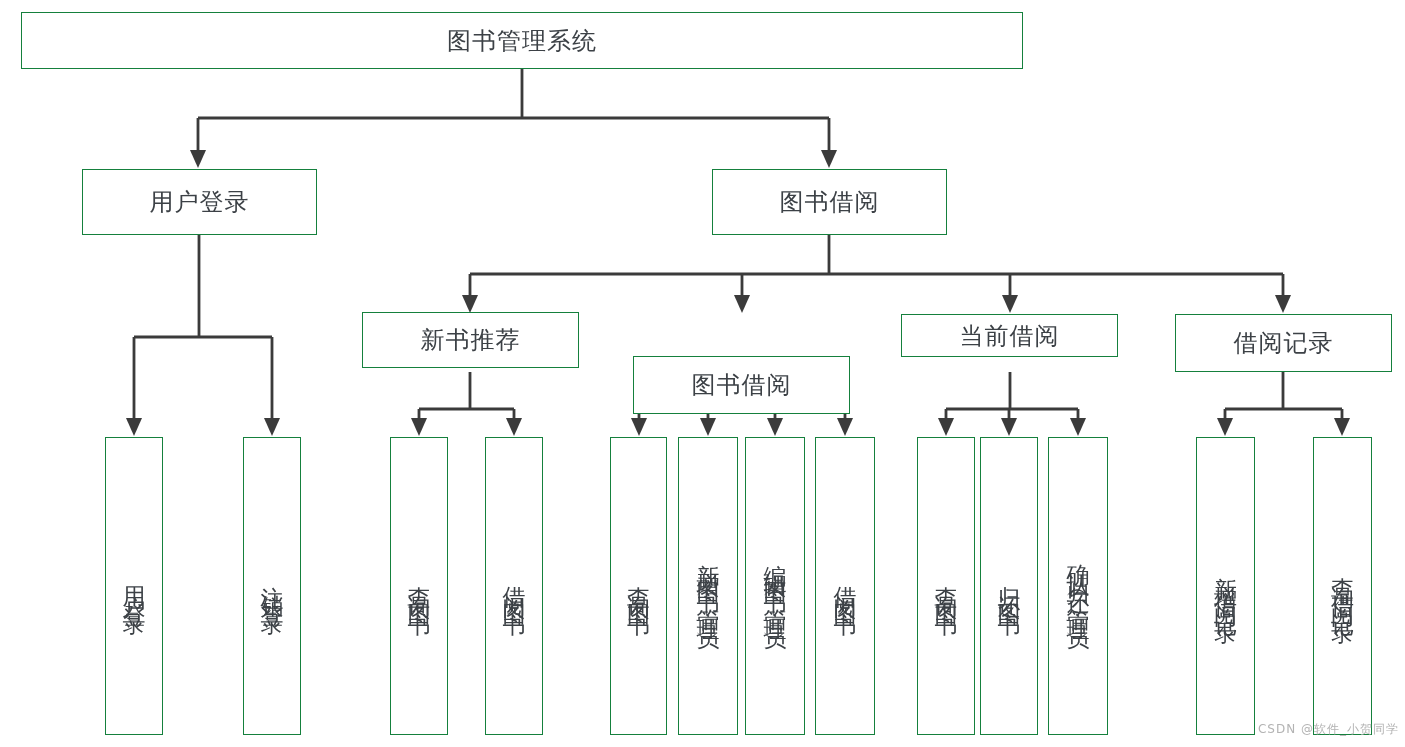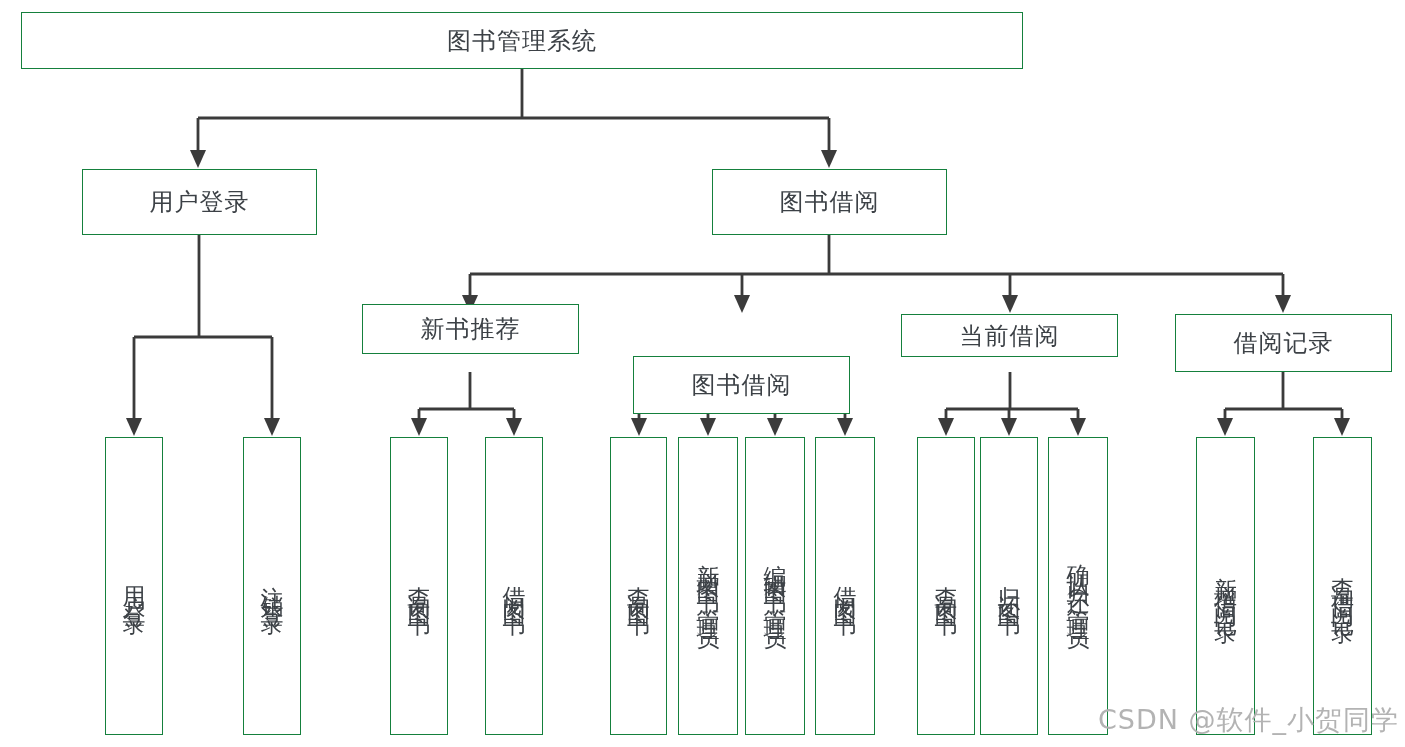--- a/index.html
+++ b/index.html
@@ -43,21 +43,21 @@
     font-size: 23px;
     writing-mode: vertical-rl;
     text-orientation: mixed;
     letter-spacing: 9px;
     line-height: 1;
   }
   .watermark {
     position: absolute;
     right: 6px;
     bottom: 9px;
-    font-size: 27px;
+    font-size: 12px;
     color: #b3b3b3;
     letter-spacing: 1px;
     white-space: nowrap;
   }
 </style>
 </head>
 <body>
 
 <div class="canvas">
 
@@ -112,21 +112,21 @@
     <span>图书管理系统</span>
   </div>
 
   <div class="node h-label" style="left:82px; top:169px; width:235px; height:66px;">
     <span>用户登录</span>
   </div>
   <div class="node h-label" style="left:712px; top:169px; width:235px; height:66px;">
     <span>图书借阅</span>
   </div>
 
-  <div class="node h-label" style="left:362px; top:304px; width:217px; height:50px;">
+  <div class="node h-label" style="left:362px; top:312px; width:217px; height:56px;">
     <span>新书推荐</span>
   </div>
   <div class="node h-label" style="left:633px; top:314px; width:217px; height:58px;margin-top:42px;">
     <span>图书借阅</span>
   </div>
   <div class="node h-label" style="left:901px; top:314px; width:217px; height:43px;">
     <span>当前借阅</span>
   </div>
   <div class="node h-label" style="left:1175px; top:314px; width:217px; height:58px;">
     <span>借阅记录</span>

